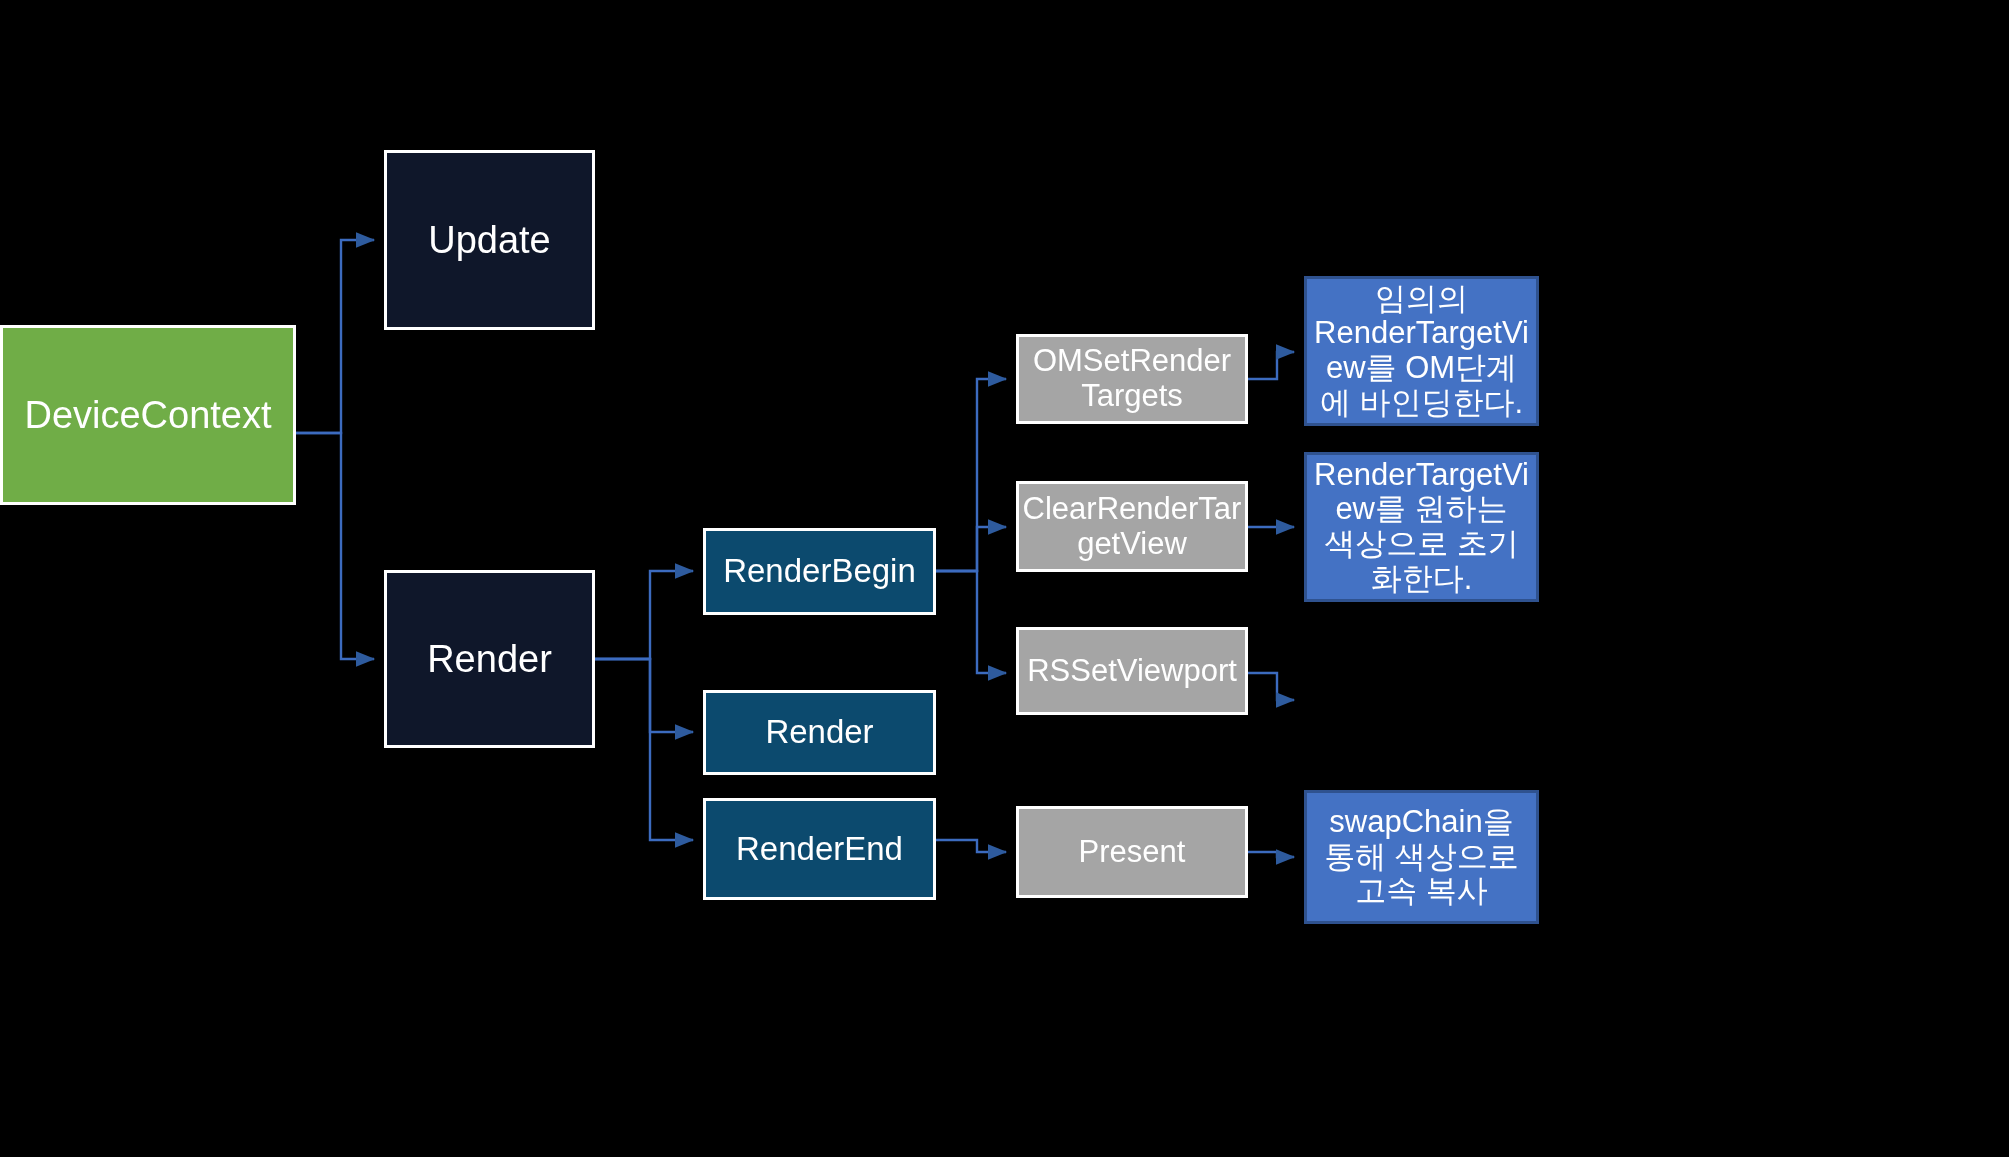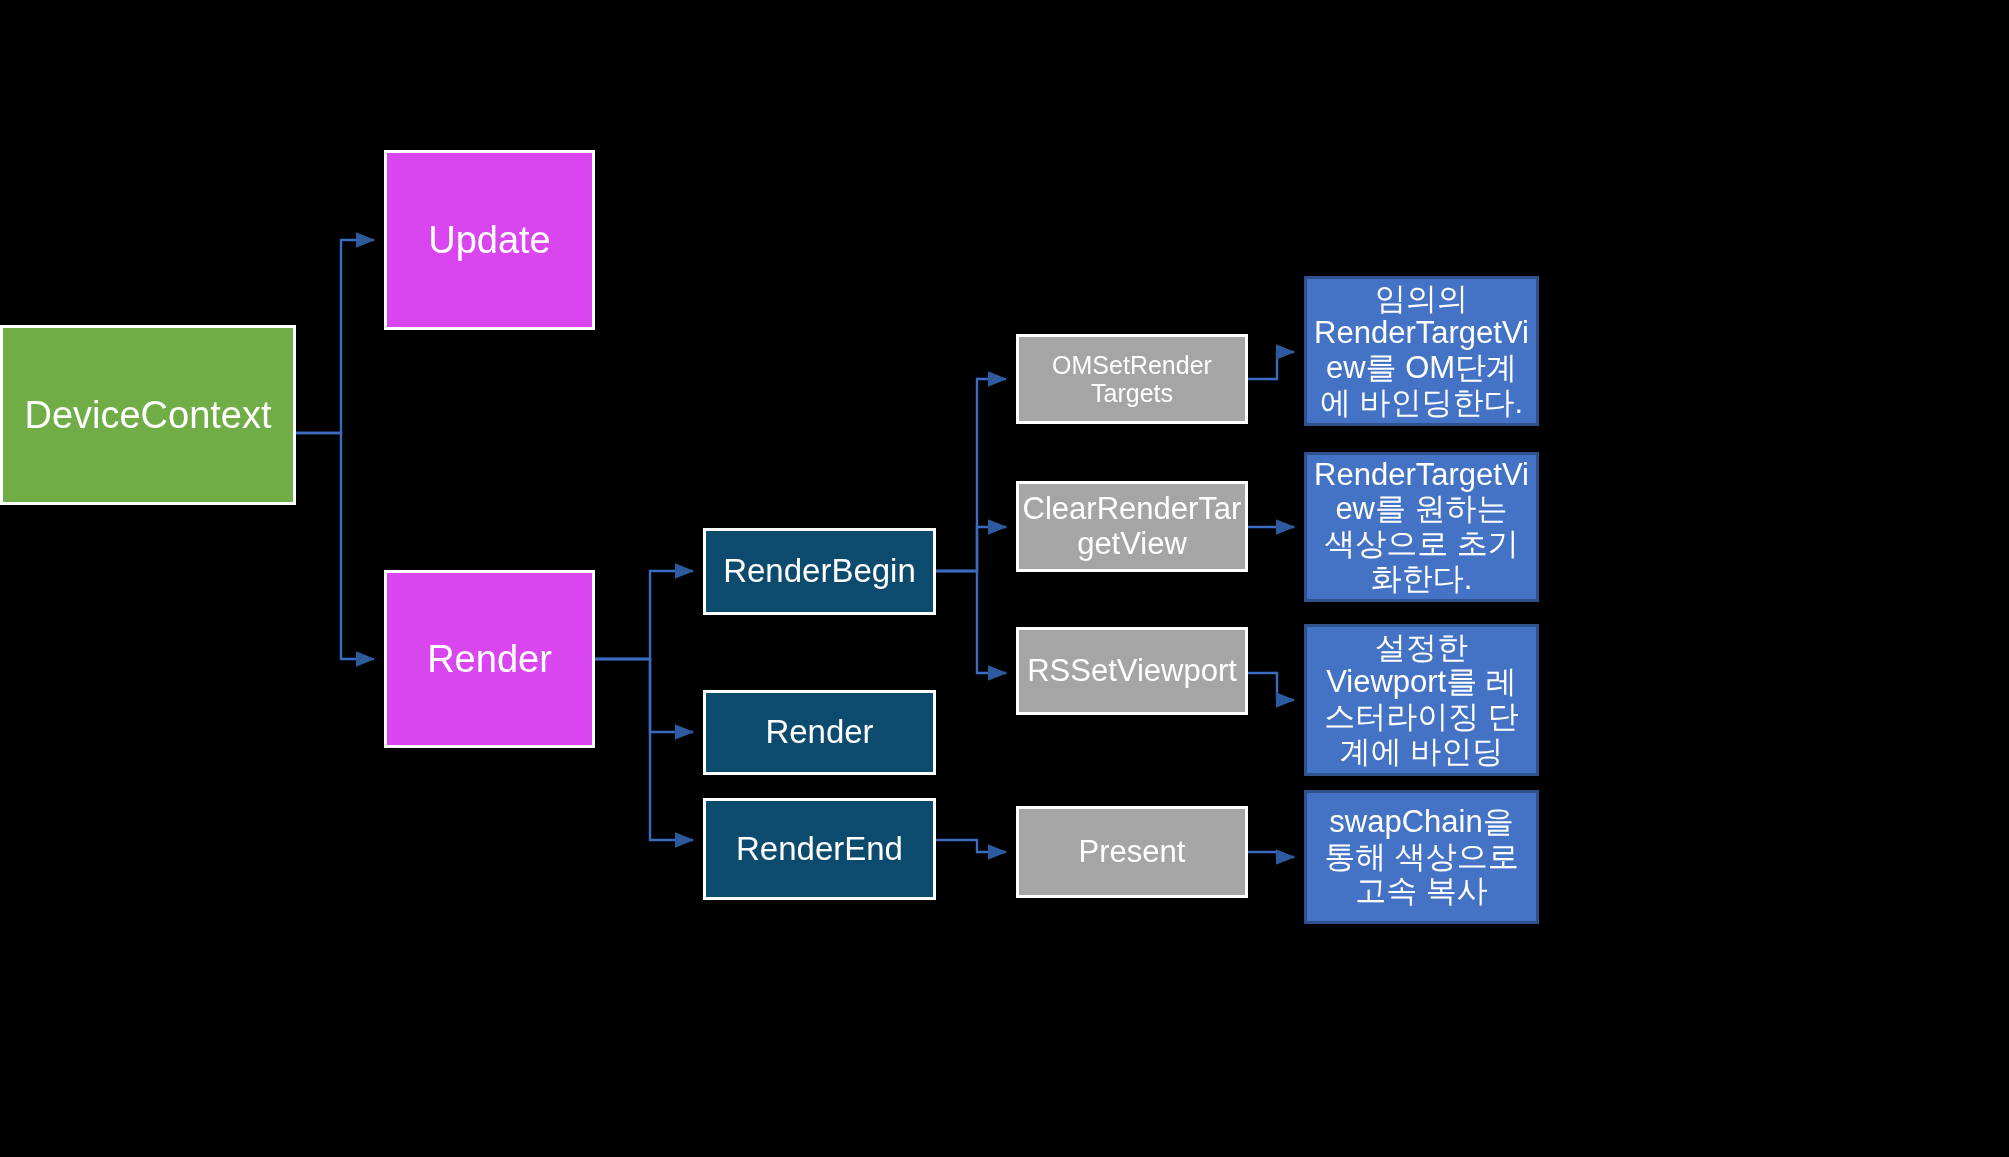--- a/index.html
+++ b/index.html
@@ -23,21 +23,21 @@
     justify-content: center;
     text-align: center;
     color: #FFFFFF;
     border: 3px solid #FFFFFF;
     line-height: 1.12;
     white-space: pre-line;
     padding: 2px 4px;
     overflow: hidden;
   }
   .node.green  { background: #70AD47; }
-  .node.orange { background: #d946ef; }
+  .node.orange { background: #0f172a; }
   .node.yellow { background: #0c4a6e; }
   .node.gray   { background: #A5A5A5; }
   .node.blue   { background: #4472C4; border-color: #2F528F; }
 
   .conn-layer {
     position: absolute;
     left: 0; top: 0;
     width: 2009px;
     height: 1157px;
     pointer-events: none;
@@ -83,35 +83,31 @@
       <path d="M1248,852 L1277,852 L1277,857 L1294,857"></path>
     </g>
   </svg>
 
   <div class="node green" style="left:0px;   top:325px; width:296px; height:180px; font-size:38px;">DeviceContext</div>
   <div class="node orange" style="left:384px; top:150px; width:211px; height:180px; font-size:38px;">Update</div>
   <div class="node orange" style="left:384px; top:570px; width:211px; height:178px; font-size:38px;">Render</div>
   <div class="node yellow" style="left:703px; top:528px; width:233px; height:87px;  font-size:33px;">RenderBegin</div>
   <div class="node yellow" style="left:703px; top:690px; width:233px; height:85px;  font-size:33px;">Render</div>
   <div class="node yellow" style="left:703px; top:798px; width:233px; height:102px;  font-size:33px;">RenderEnd</div>
-  <div class="node gray" style="left:1016px; top:334px; width:232px; height:90px; font-size:25px;">OMSetRender
+  <div class="node gray" style="left:1016px; top:334px; width:232px; height:90px; font-size:31px;">OMSetRender
 Targets</div>
   <div class="node gray" style="left:1016px; top:481px; width:232px; height:91px; font-size:31px;">ClearRenderTar
 getView</div>
   <div class="node gray" style="left:1016px; top:627px; width:232px; height:88px; font-size:31px;">RSSetViewport</div>
   <div class="node gray" style="left:1016px; top:806px; width:232px; height:92px; font-size:31px;">Present</div>
   <div class="node blue" style="left:1304px; top:276px; width:235px; height:150px; font-size:31px;">임의의
 RenderTargetVi
 ew를 OM단계
 에 바인딩한다.</div>
   <div class="node blue" style="left:1304px; top:452px; width:235px; height:150px; font-size:31px;">RenderTargetVi
 ew를 원하는
 색상으로 초기
 화한다.</div>
-  <div class="node blue" style="left:1304px; top:624px; width:235px; height:152px; font-size:31px;">설정한
-Viewport를 레
-스터라이징 단
-계에 바인딩</div>
   <div class="node blue" style="left:1304px; top:790px; width:235px; height:134px; font-size:31px;">swapChain을
 통해 색상으로
 고속 복사</div>
 
 </div>
 
 </body></html>

